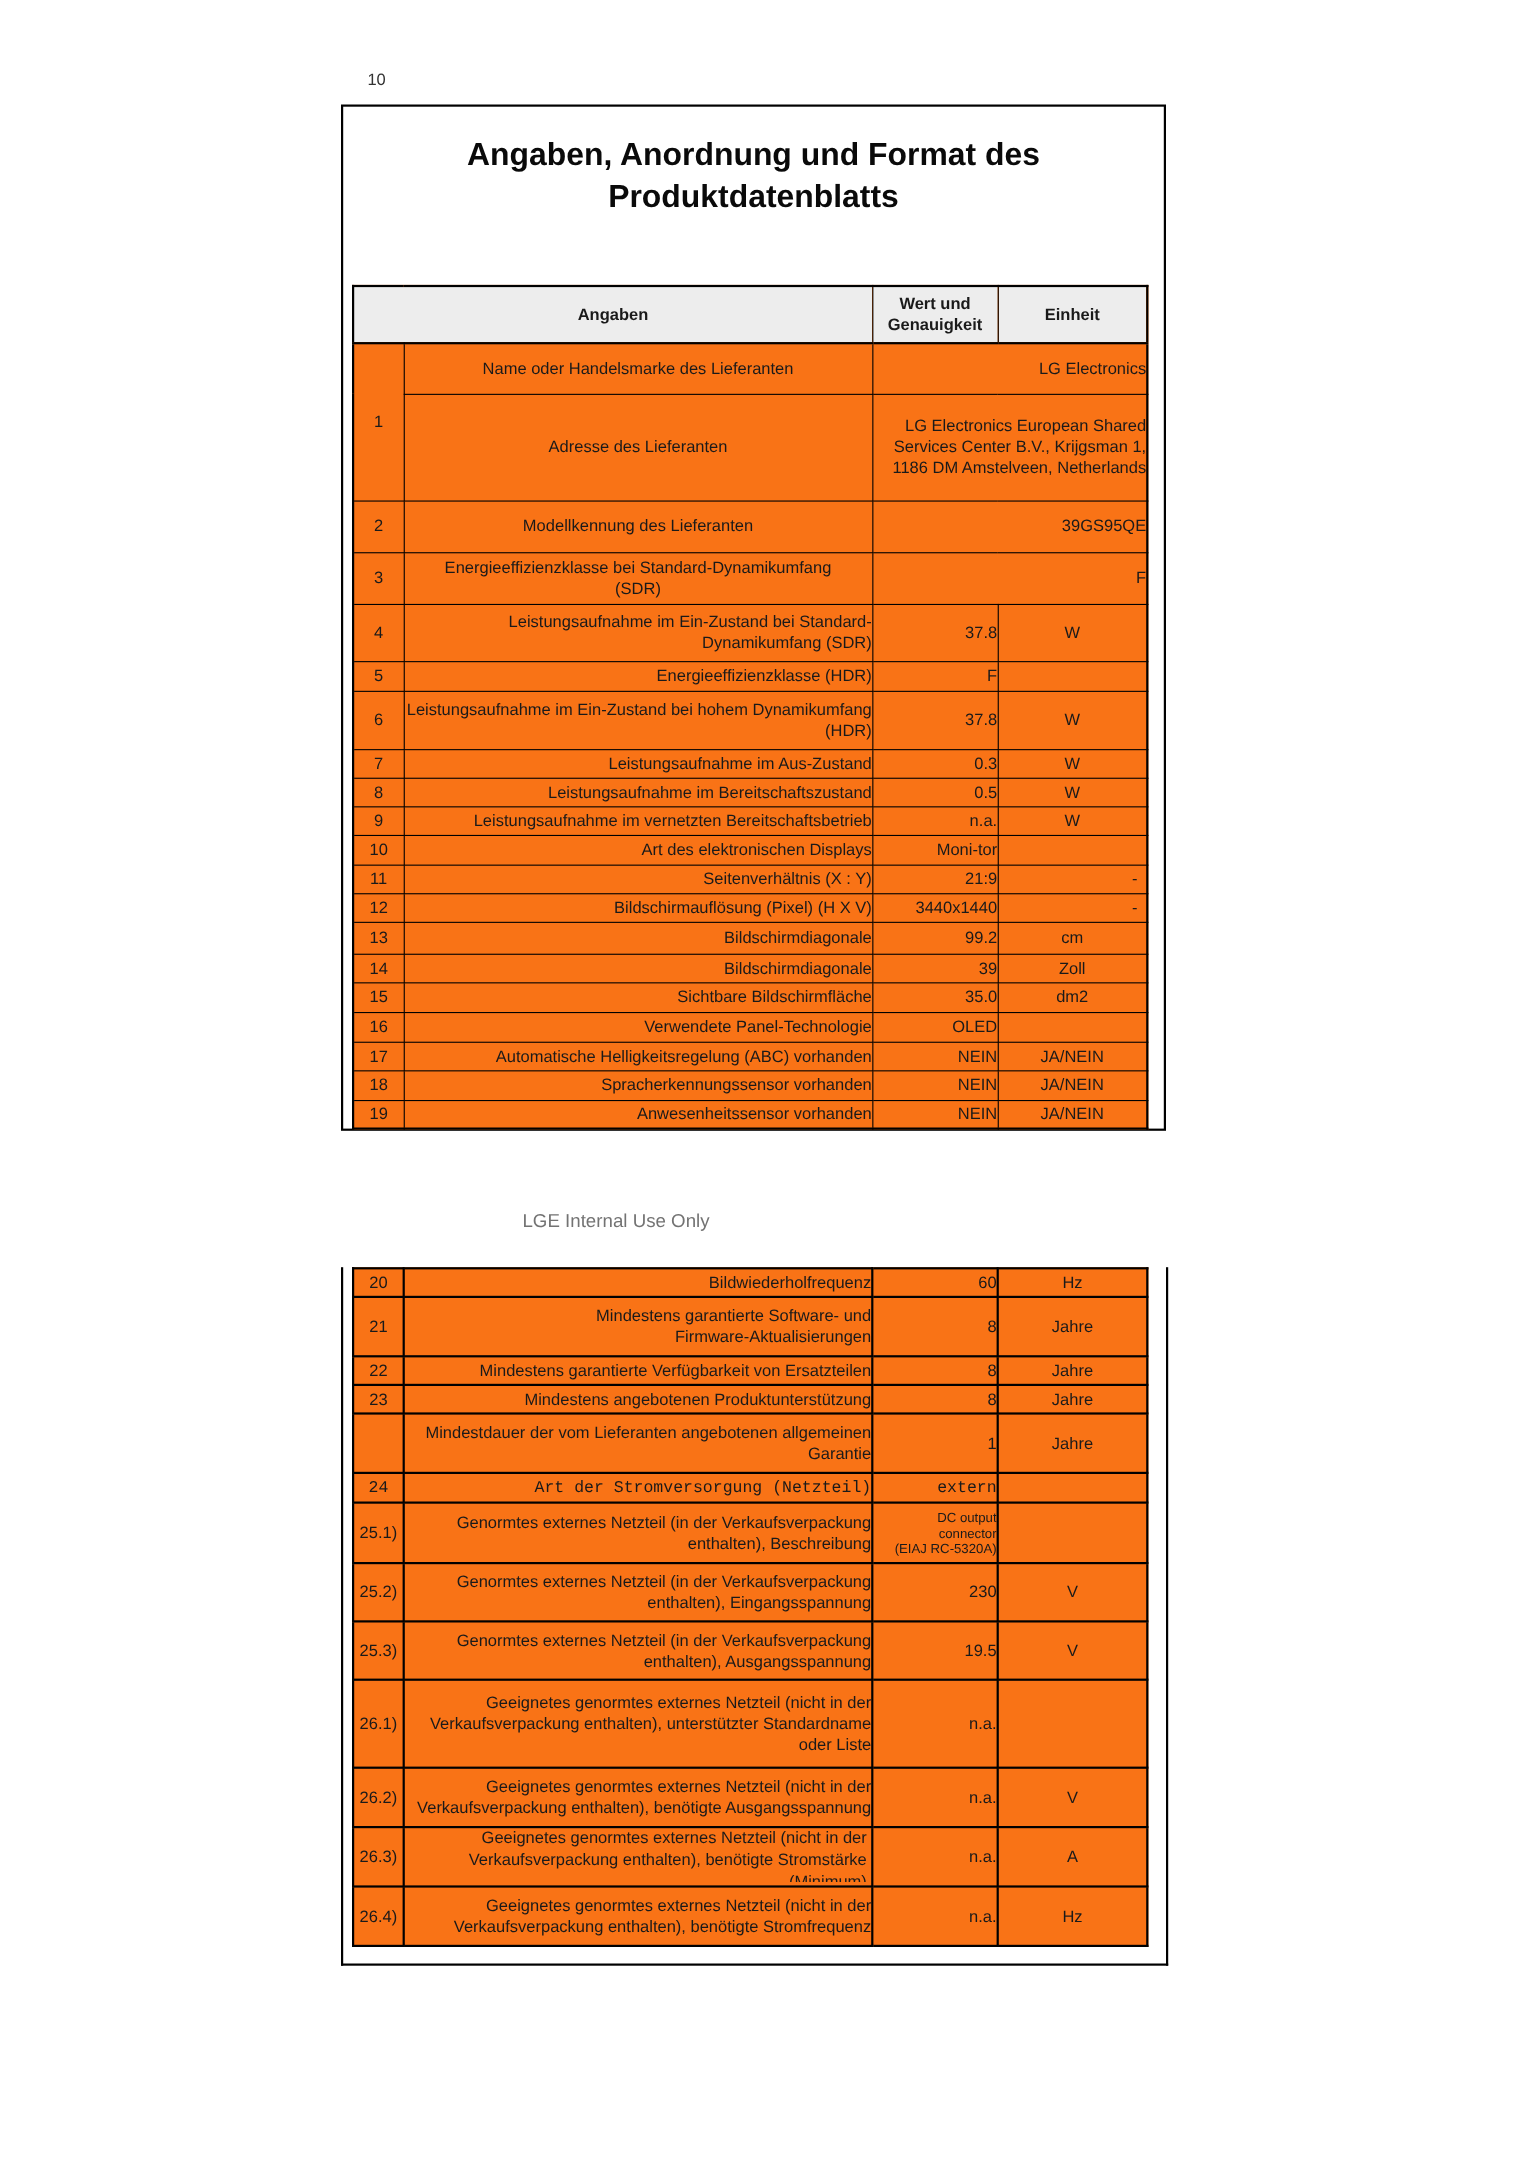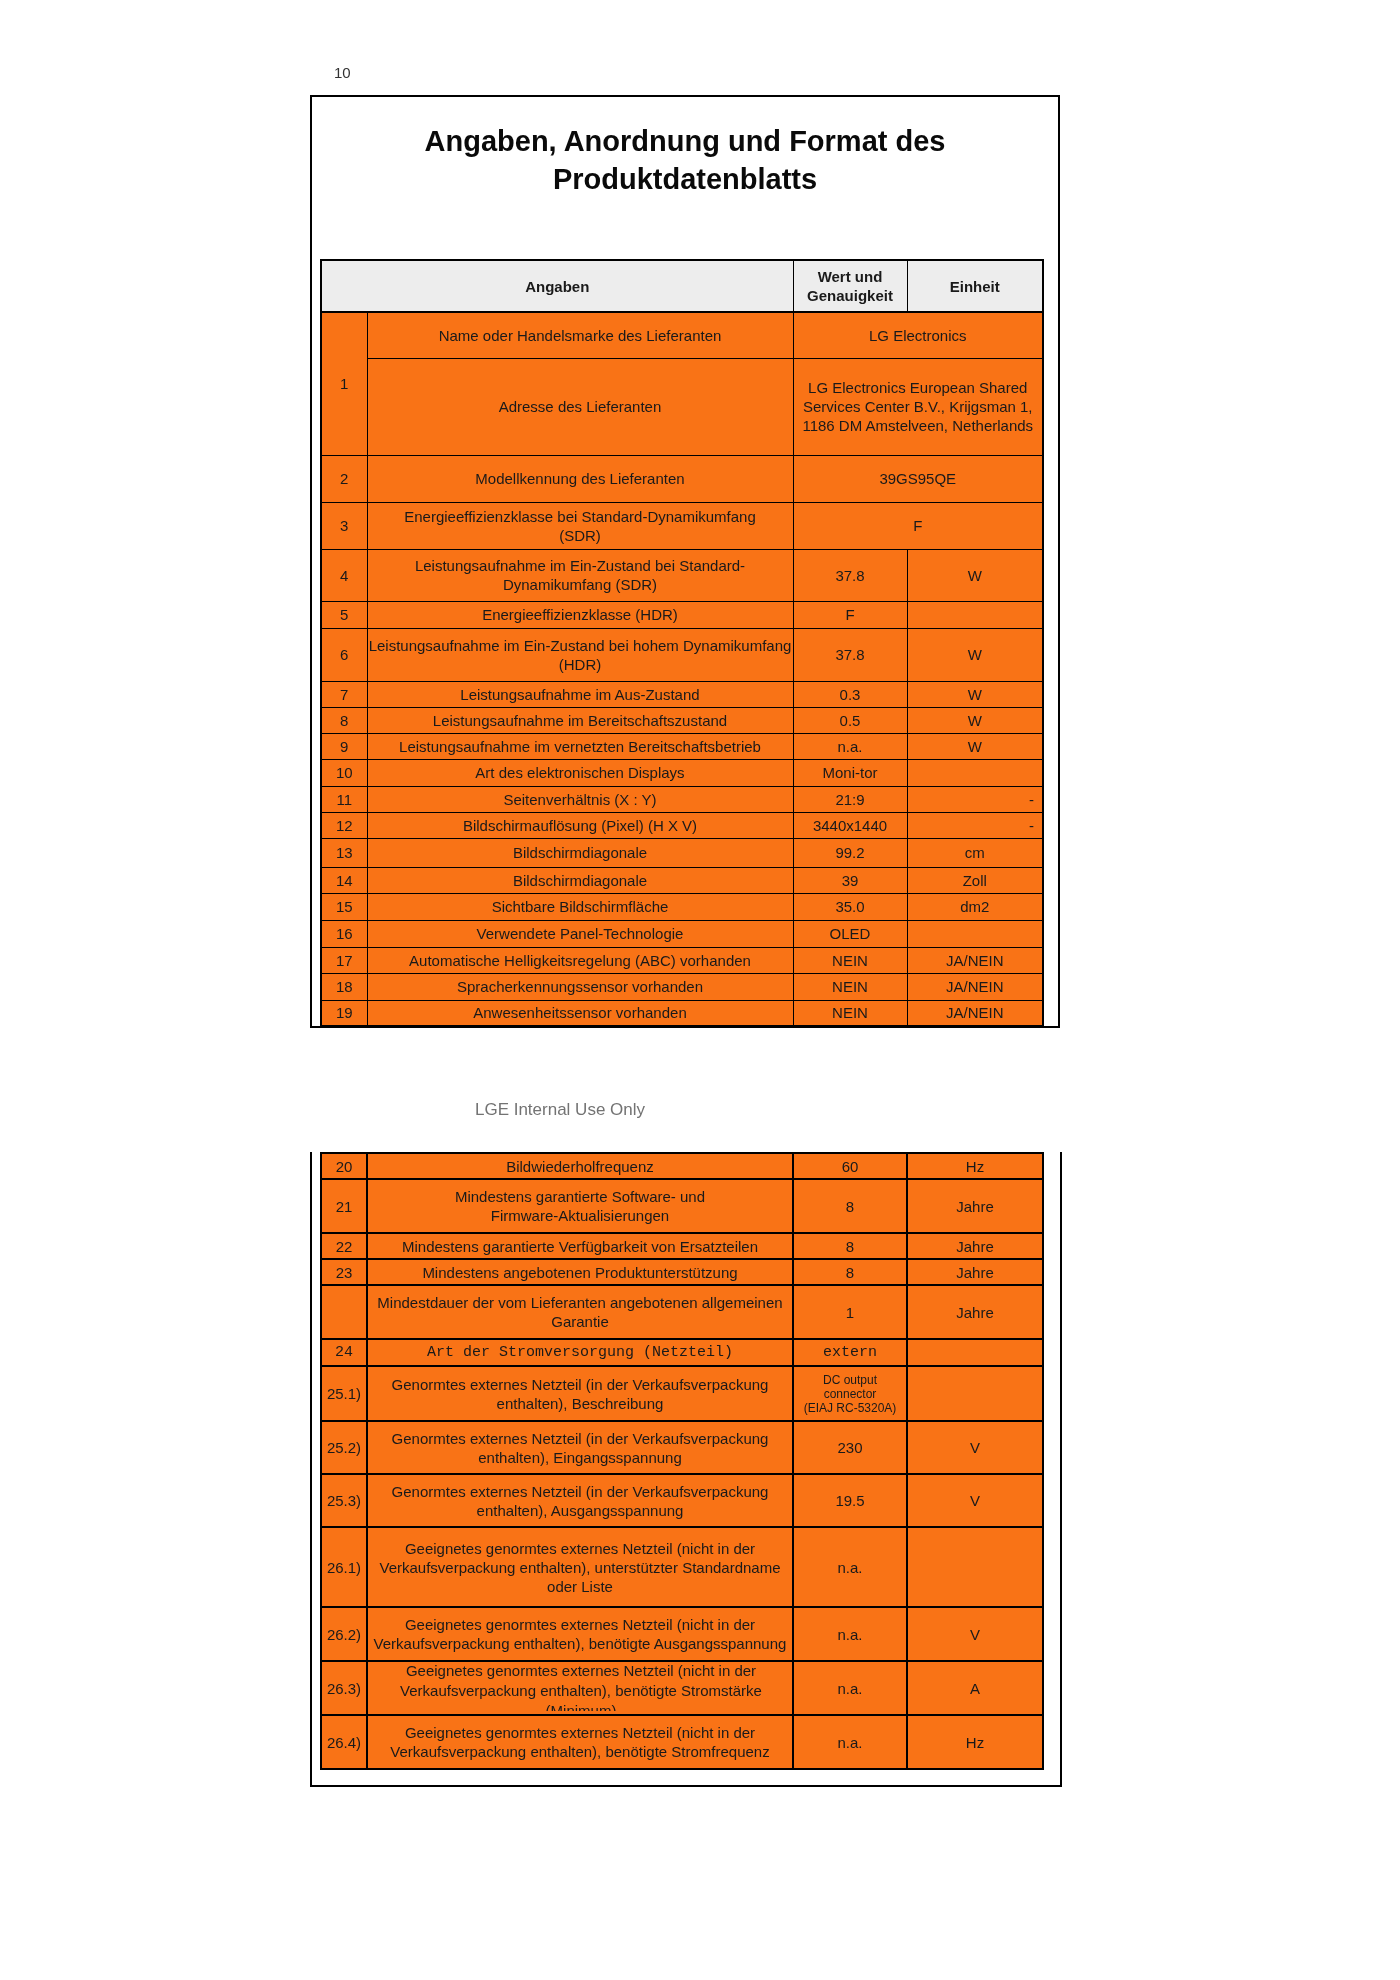--- a/index.html
+++ b/index.html
@@ -44,23 +44,23 @@
     overflow:hidden;
     color:#1a1a1a;
   }
   #table2 td{border-width:2px;}
   table.spec thead th{
     background:var(--header-bg);
     font-weight:bold;text-align:center;
     border-bottom:2px solid var(--border);
   }
   td.num{text-align:center;}
-  td.label{text-align:center;padding-left:6px;padding-right:4px;}
+  td.label{text-align:right;padding-left:6px;padding-right:4px;}
   td.label.center{text-align:center;padding-left:2px;padding-right:2px;}
-  td.value{text-align:center;}
+  td.value{text-align:right;}
   td.value.small{font-size:12px;line-height:14px;}
   td.unit{text-align:center;}
   td.unit.right{text-align:right;padding-right:8px;}
   td.label.clip{padding:0;}
   td.label.clip .clipwrap{
     height:50px;overflow:hidden;display:block;
     padding-left:6px;padding-right:4px;
     line-height:20px;margin-top:-4px;
   }
 </style>

